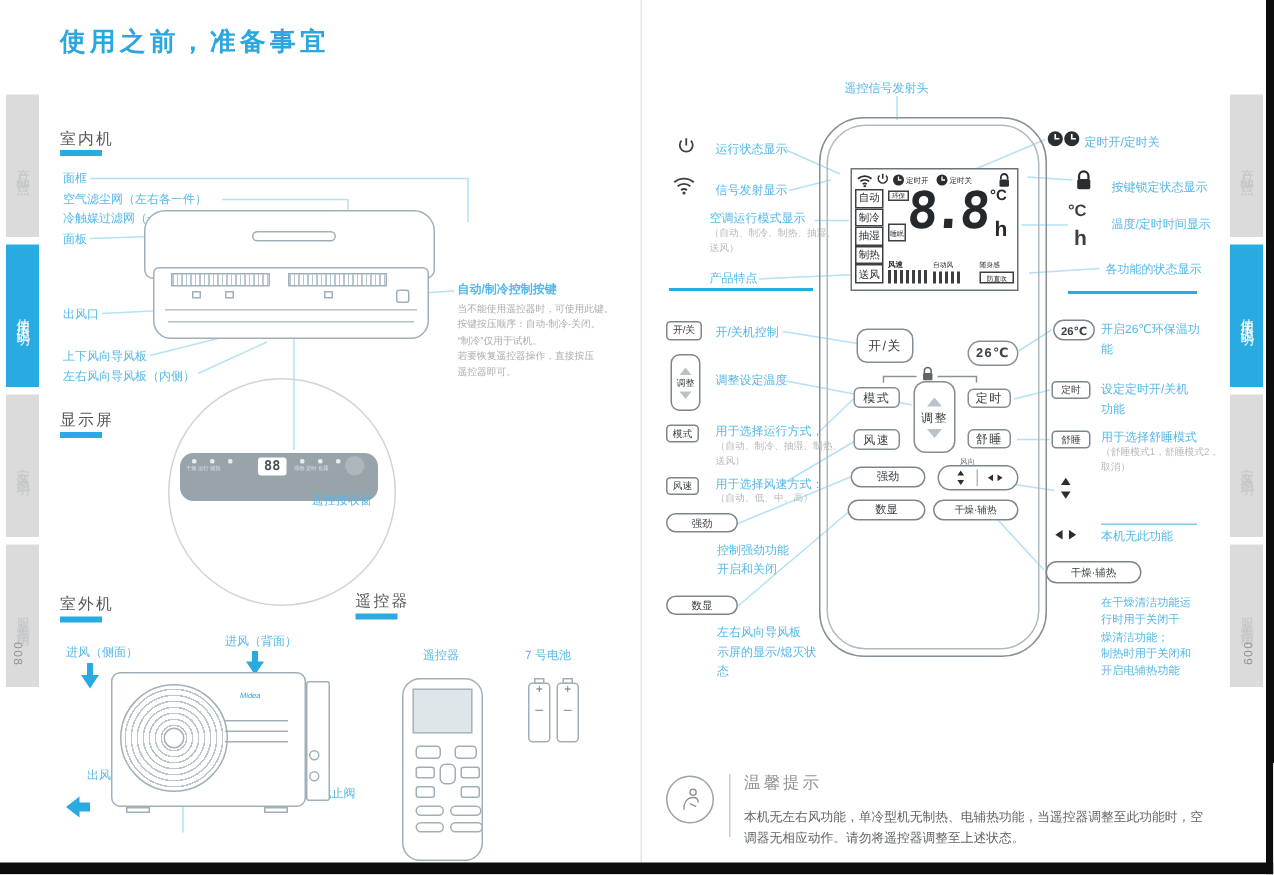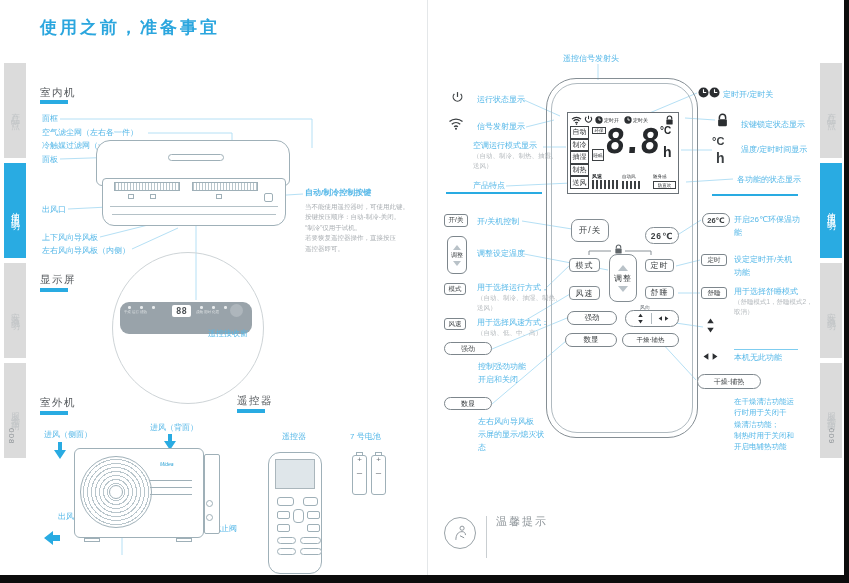--- a/index.html
+++ b/index.html
@@ -419,14 +419,16 @@
   <span class="abs" style="left:444px;top:517px;width:32px;height:32px;border:1.2px solid #9aa3a8;border-radius:50%;display:flex;align-items:center;justify-content:center">
     <svg width="22" height="22" viewBox="0 0 32 32" fill="none" stroke="#8a9298" stroke-width="1.4">
         <path d="M10 26c0-7 3-12 9-12"></path>
         <path d="M19 14c3 0 5 2 5 5"></path>
         <circle cx="19" cy="9" r="3"></circle>
         <path d="M16 20l6 3"></path>
       </svg>
   </span>
   <div class="abs" style="left:486px;top:516px;width:1px;height:42px;background:#c9ced1"></div>
   <div class="abs serif" style="left:496px;top:514px;font-size:11px;letter-spacing:2px;color:#8d9499">温馨提示</div>
+  <div class="abs" style="left:496px;top:537px;width:320px;font-size:8.5px;line-height:1.7;color:#5f6569;white-space:pre-line">本机无左右风功能，单冷型机无制热、电辅热功能，当遥控器调整至此功能时，空
+调器无相应动作。请勿将遥控器调整至上述状态。</div>
 
 </div>
 
 </body></html>

